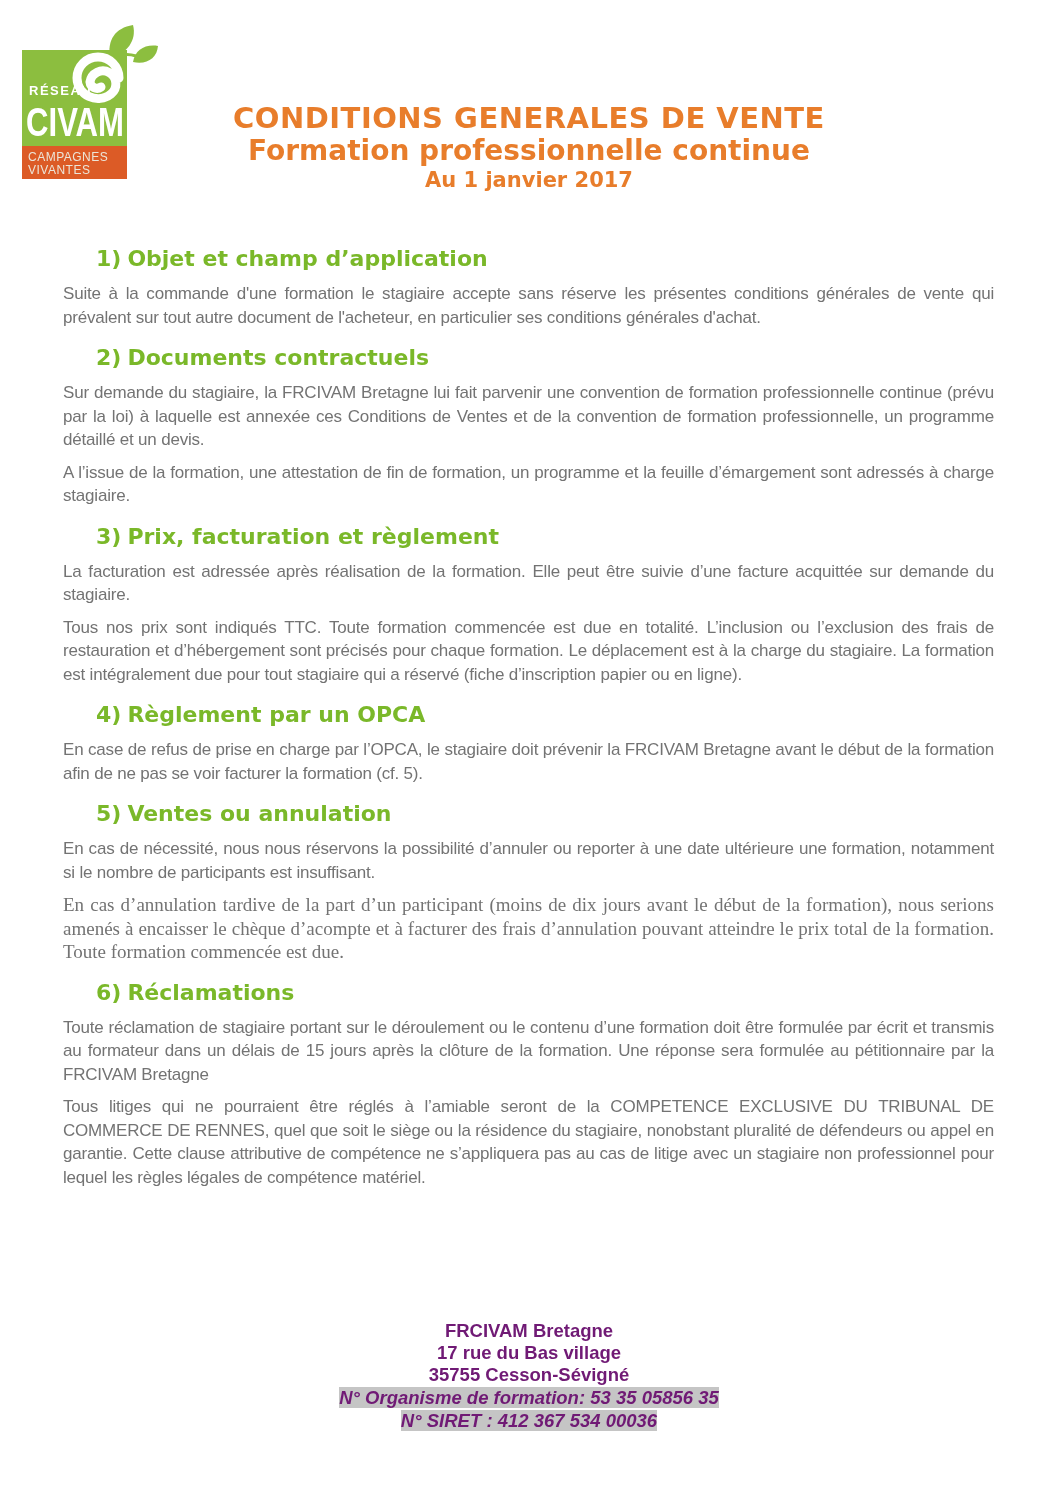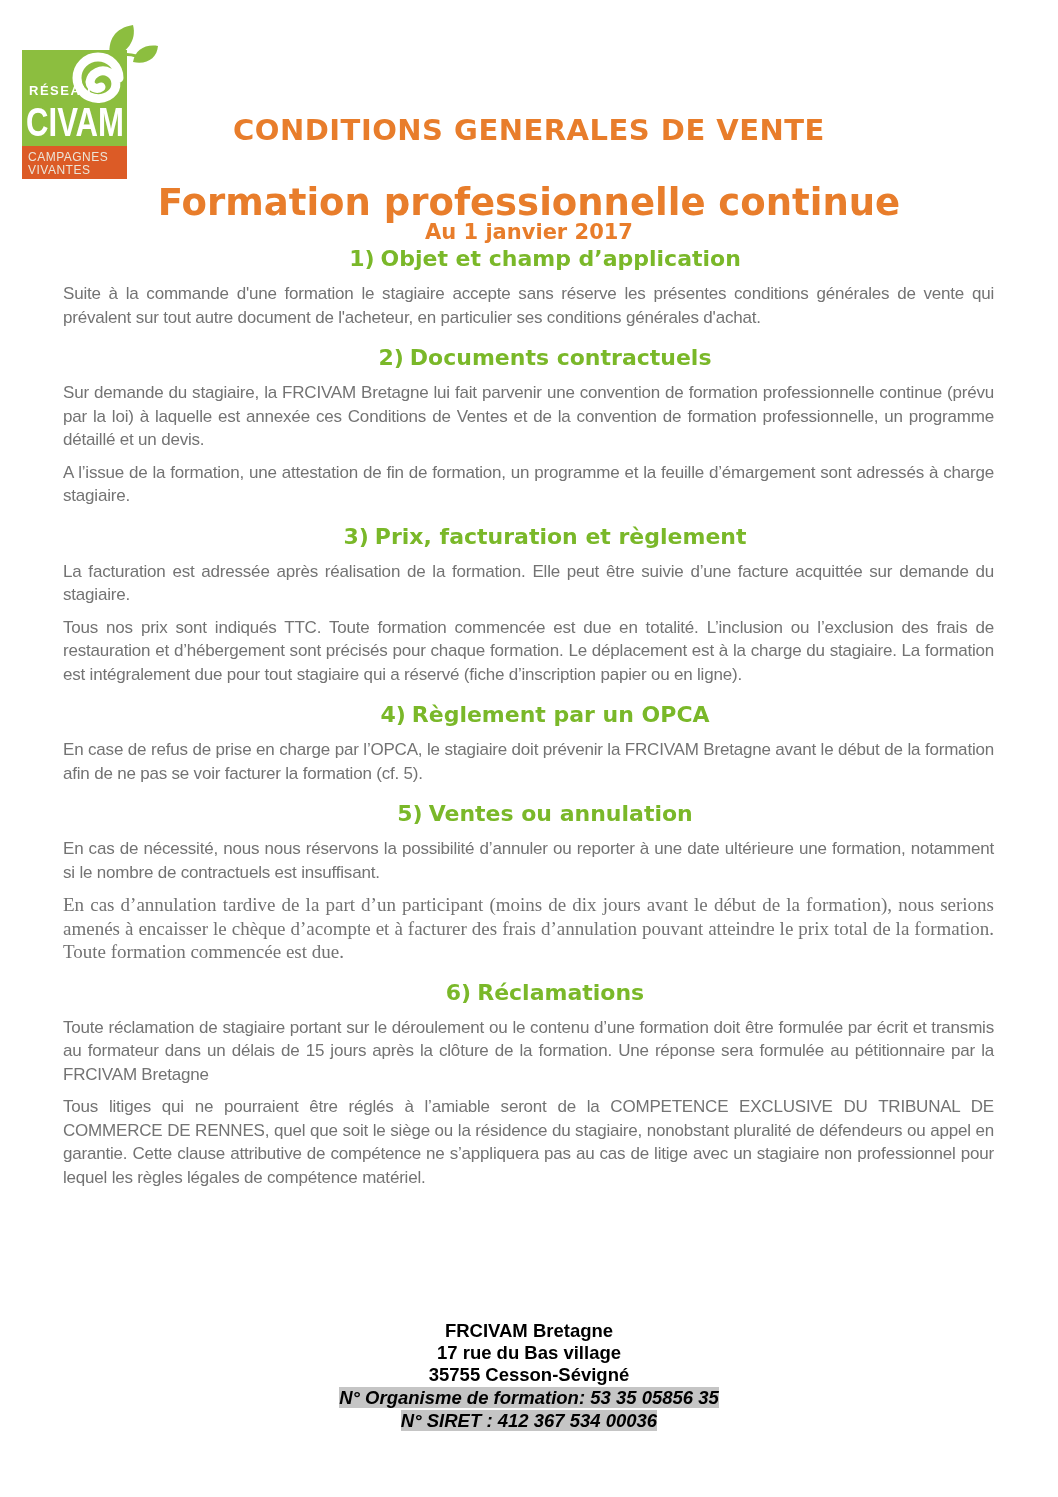--- a/index.html
+++ b/index.html
@@ -16,59 +16,58 @@
   .logo { position: absolute; left: 15px; top: 20px; width: 150px; height: 170px; }
 
   
   .title-block {
     position: absolute; top: 101px; left: 0; width: 1058px;
     text-align: center;
     color: #e87d2b;
     font-family: "DejaVu Sans", sans-serif;
     font-weight: bold;
   }
-  .title-line1 { font-size: 29px; line-height: 34px; letter-spacing: 0.5px; margin-top: 12px; }
-  .title-line2 { font-size: 37px; line-height: 32px; margin-top: 40px; }
+  .title-line1 { font-size: 29px; line-height: 34px; letter-spacing: 0.5px; }
+  .title-line2 { font-size: 28px; line-height: 32px; }
   .title-line3 { font-size: 21px; line-height: 26px; }
 
   
   .content {
     position: absolute; top: 230px; left: 63px; width: 931px;
   }
   .section-heading {
     font-family: "DejaVu Sans", sans-serif;
     font-weight: bold;
     font-size: 22px;
     line-height: 28px;
     color: #7ab829;
     padding-left: 33px;
     margin-top: 15px;
     margin-bottom: 9px;
-    text-align: center;
   }
   .section-heading .sec-num { margin-right: 6px; }
   .content p {
     font-size: 17px;
     line-height: 23.5px;
     letter-spacing: -0.2px;
     text-align: justify;
     margin: 9px 0;
     color: #737373;
   }
   .content p.serif {
     font-family: "Liberation Serif", serif;
     font-size: 19px;
     letter-spacing: 0;
   }
 
   
   .footer {
     position: absolute; top: 1320px; left: 0; width: 1058px;
     text-align: center;
-    color: #000000;
+    color: #701a75;
     font-weight: bold;
     font-size: 18.5px;
     line-height: 22px;
     font-family: "Liberation Sans", sans-serif;
   }
   .footer .hl {
     display: inline-block;
     background: #c5c5c5;
     font-style: italic;
     padding: 0 0;
@@ -119,21 +118,21 @@
   <p>A l’issue de la formation, une attestation de fin de formation, un programme et la feuille d’émargement sont adressés à charge stagiaire.</p>
 
   <div class="section-heading"><span class="sec-num">3)</span><span>Prix, facturation et règlement</span></div>
   <p>La facturation est adressée après réalisation de la formation. Elle peut être suivie d’une facture acquittée sur demande du stagiaire.</p>
   <p>Tous nos prix sont indiqués TTC. Toute formation commencée est due en totalité. L’inclusion ou l’exclusion des frais de restauration et d’hébergement sont précisés pour chaque formation. Le déplacement est à la charge du stagiaire. La formation est intégralement due pour tout stagiaire qui a réservé (fiche d’inscription papier ou en ligne).</p>
 
   <div class="section-heading"><span class="sec-num">4)</span><span>Règlement par un OPCA</span></div>
   <p>En case de refus de prise en charge par l’OPCA, le stagiaire doit prévenir la FRCIVAM Bretagne avant le début de la formation afin de ne pas se voir facturer la formation (cf. 5).</p>
 
   <div class="section-heading"><span class="sec-num">5)</span><span>Ventes ou annulation</span></div>
-  <p>En cas de nécessité, nous nous réservons la possibilité d’annuler ou reporter à une date ultérieure une formation, notamment si le nombre de contractuels est insuffisant.</p>
+  <p>En cas de nécessité, nous nous réservons la possibilité d’annuler ou reporter à une date ultérieure une formation, notamment si le nombre de participants est insuffisant.</p>
   <p class="serif">En cas d’annulation tardive de la part d’un participant (moins de dix jours avant le début de la formation), nous serions amenés à encaisser le chèque d’acompte et à facturer des frais d’annulation pouvant atteindre le prix total de la formation. Toute formation commencée est due.</p>
 
   <div class="section-heading"><span class="sec-num">6)</span><span>Réclamations</span></div>
   <p>Toute réclamation de stagiaire portant sur le déroulement ou le contenu d’une formation doit être formulée par écrit et transmis au formateur dans un délais de 15 jours après la clôture de la formation. Une réponse sera formulée au pétitionnaire par la FRCIVAM Bretagne</p>
   <p>Tous litiges qui ne pourraient être réglés à l’amiable seront de la COMPETENCE EXCLUSIVE DU TRIBUNAL DE COMMERCE DE  RENNES, quel que soit le siège ou la résidence du stagiaire, nonobstant pluralité de défendeurs ou appel en garantie. Cette clause attributive de compétence ne s’appliquera pas au cas de litige avec un stagiaire non professionnel pour lequel les règles légales de compétence matériel.</p>
 
 </div>
 
 <div class="footer">
   <div>FRCIVAM Bretagne</div>

